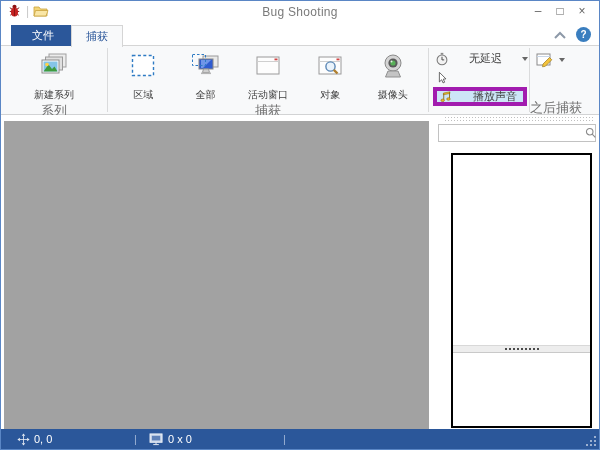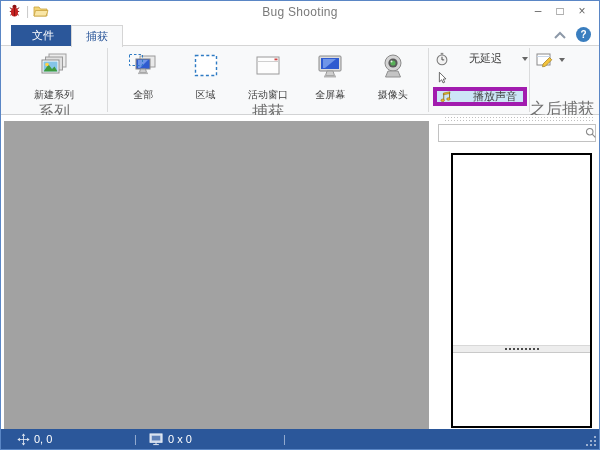--- a/index.html
+++ b/index.html
@@ -20,21 +20,21 @@
   .tabrow { position:absolute; left:0; top:22px; right:0; height:23px; background:#fff; border-bottom:1px solid #d5d5d5; }
   .tab-file { position:absolute; left:10px; top:2px; width:64px; height:21px; background:#2b579a; color:#fff; text-align:center; line-height:21px; }
   .tab-capture { position:absolute; left:70px; top:2px; width:52px; height:22px; background:#f8f9fa; color:#2b579a;
     border:1px solid #d5d5d5; border-bottom:none; text-align:center; line-height:20px; z-index:2; }
   .ribbon-extra { position:absolute; right:8px; top:4px; display:flex; align-items:center; gap:8px; }
   .help-btn { width:15px; height:15px; border-radius:50%; background:#3a7ebf; color:#fff; font-weight:bold; font-size:10px; text-align:center; line-height:15px; }
   
   .ribbon { position:absolute; left:0; top:45px; right:0; height:69px; background:#f8f9fa; border-bottom:1px solid #d2d3d4; display:flex; }
   .rgroup { position:relative; height:100%; display:flex; flex-direction:column; }
   .rgroup .gbody { flex:1; display:flex; align-items:flex-start; padding-top:3px; }
-  .rgroup .glabel { height:15px; text-align:center; color:#717171; font-size:16px; }
+  .rgroup .glabel { height:15px; text-align:center; color:#717171; font-size:13px; }
   .gsep { width:1px; background:#dadbdc; margin:2px 0; height:64px; align-self:center; }
   .bigbtn { width:52px; padding-top:2px; display:flex; flex-direction:column; align-items:center; gap:5px; }
   .bigbtn .lbl { font-size:10px; color:#3f3f3f; white-space:nowrap; }
   .bigbtn.disabled .lbl { color:#b6b6b6; }
   .capbtn { width:50px; }
   
   .optcol { width:100px; padding:3px 2px 0 4px; display:flex; flex-direction:column; }
   .optrow { height:19px; display:flex; align-items:center; gap:20px; padding:0 2px; }
   .optrow .olbl { flex:1; font-size:11px; color:#3f3f3f; white-space:nowrap; }
   .optrow.selected { background:#cde6f7; border:4px solid #a21caf; }
@@ -133,59 +133,59 @@
       <div class="glabel">系列</div>
     </div>
 
     <div class="gsep"></div>
 
     <div class="rgroup" style="width:320px">
       <div class="gbody" style="justify-content:space-around;padding-left:4px;padding-right:4px">
         <div class="bigbtn capbtn">
           <span>
             <svg width="32" height="32" viewBox="0 0 32 32">
+              <rect x="5.5" y="4.5" width="21" height="20" fill="#fff" stroke="#2e7bc4" stroke-width="1.4" stroke-dasharray="3 2.4"></rect>
+            </svg>
+          </span>
+          <span class="lbl">区域</span>
+        </div>
+        <div class="bigbtn capbtn">
+          <span>
+            <svg width="32" height="32" viewBox="0 0 32 32">
               <rect x="13" y="5" width="15" height="11" fill="#e9e9e9" stroke="#9a9a9a"></rect>
               <rect x="9" y="8" width="14" height="10" fill="#2f5bd0" stroke="#888"></rect>
               <path d="M11 9 L21 9 L13 17 L11 17 Z" fill="#6f95e8"></path>
               <path d="M13.5 18 L18.5 18 L19.5 21.5 L12.5 21.5 Z" fill="#cfcfcf" stroke="#9a9a9a"></path>
               <rect x="11" y="21.5" width="10" height="1.6" fill="#b5b5b5"></rect>
               <rect x="2.5" y="3.5" width="13" height="11" fill="none" stroke="#2e7bc4" stroke-dasharray="2.5 2"></rect>
             </svg>
           </span>
           <span class="lbl">全部</span>
         </div>
         <div class="bigbtn capbtn">
           <span>
             <svg width="32" height="32" viewBox="0 0 32 32">
-              <rect x="5.5" y="4.5" width="21" height="20" fill="#fff" stroke="#2e7bc4" stroke-width="1.4" stroke-dasharray="3 2.4"></rect>
-            </svg>
-          </span>
-          <span class="lbl">区域</span>
-        </div>
-        <div class="bigbtn capbtn">
-          <span>
-            <svg width="32" height="32" viewBox="0 0 32 32">
               <rect x="5" y="6" width="22" height="17" fill="#fdfdfd" stroke="#9a9a9a"></rect>
               <line x1="5" y1="10.5" x2="27" y2="10.5" stroke="#cfcfcf"></line>
               <rect x="22.5" y="7.5" width="3" height="1.8" fill="#d04545"></rect>
             </svg>
           </span>
           <span class="lbl">活动窗口</span>
         </div>
         <div class="bigbtn capbtn">
           <span>
             <svg width="32" height="32" viewBox="0 0 32 32">
-              <rect x="5" y="5" width="22" height="15" rx="1" fill="#dcdcdc" stroke="#8a8a8a"></rect>
-              <rect x="7" y="7" width="18" height="11" fill="#2f5bd0"></rect>
-              <path d="M9 8 L22 8 L11 17 L9 17 Z" fill="#6f95e8"></path>
-              <path d="M13 20 L19 20 L20.5 24.5 L11.5 24.5 Z" fill="#cfcfcf" stroke="#9a9a9a"></path>
-              <rect x="10" y="24.5" width="12" height="2" fill="#b5b5b5"></rect>
-            </svg>
-          </span>
-          <span class="lbl">全屏幕</span>
+              <rect x="5" y="6" width="22" height="17" fill="#fdfdfd" stroke="#9a9a9a"></rect>
+              <line x1="5" y1="10.5" x2="27" y2="10.5" stroke="#cfcfcf"></line>
+              <rect x="22.5" y="7.5" width="3" height="1.8" fill="#d04545"></rect>
+              <circle cx="16.5" cy="15.5" r="4.6" fill="#eaf3fb" stroke="#5b87b5" stroke-width="1.4"></circle>
+              <line x1="19.8" y1="18.8" x2="23.5" y2="22.5" stroke="#b08030" stroke-width="2.4"></line>
+            </svg>
+          </span>
+          <span class="lbl">对象</span>
         </div>
         <div class="bigbtn capbtn">
           <span>
             <svg width="32" height="32" viewBox="0 0 32 32">
               <circle cx="16" cy="12" r="8" fill="#d4d4d4" stroke="#8a8a8a"></circle>
               <circle cx="16" cy="12" r="4.6" fill="#5a5a5a"></circle>
               <circle cx="16" cy="12" r="2.6" fill="#58b058"></circle>
               <circle cx="14.5" cy="10.5" r="1" fill="#e8f4e8"></circle>
               <path d="M11 20 L21 20 L23.5 26 L8.5 26 Z" fill="#c4c4c4" stroke="#909090"></path>
             </svg>

